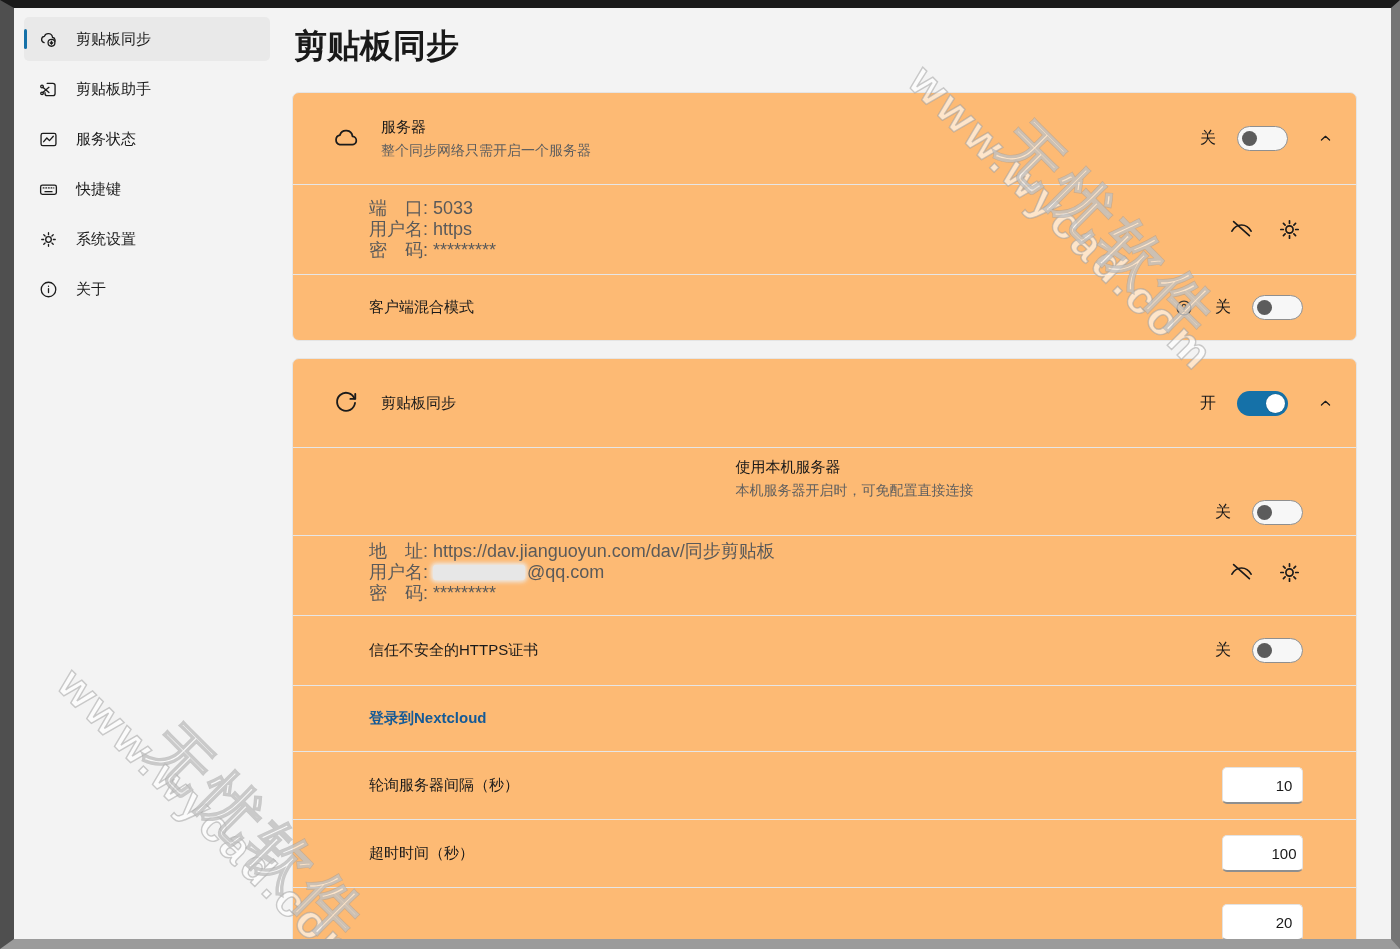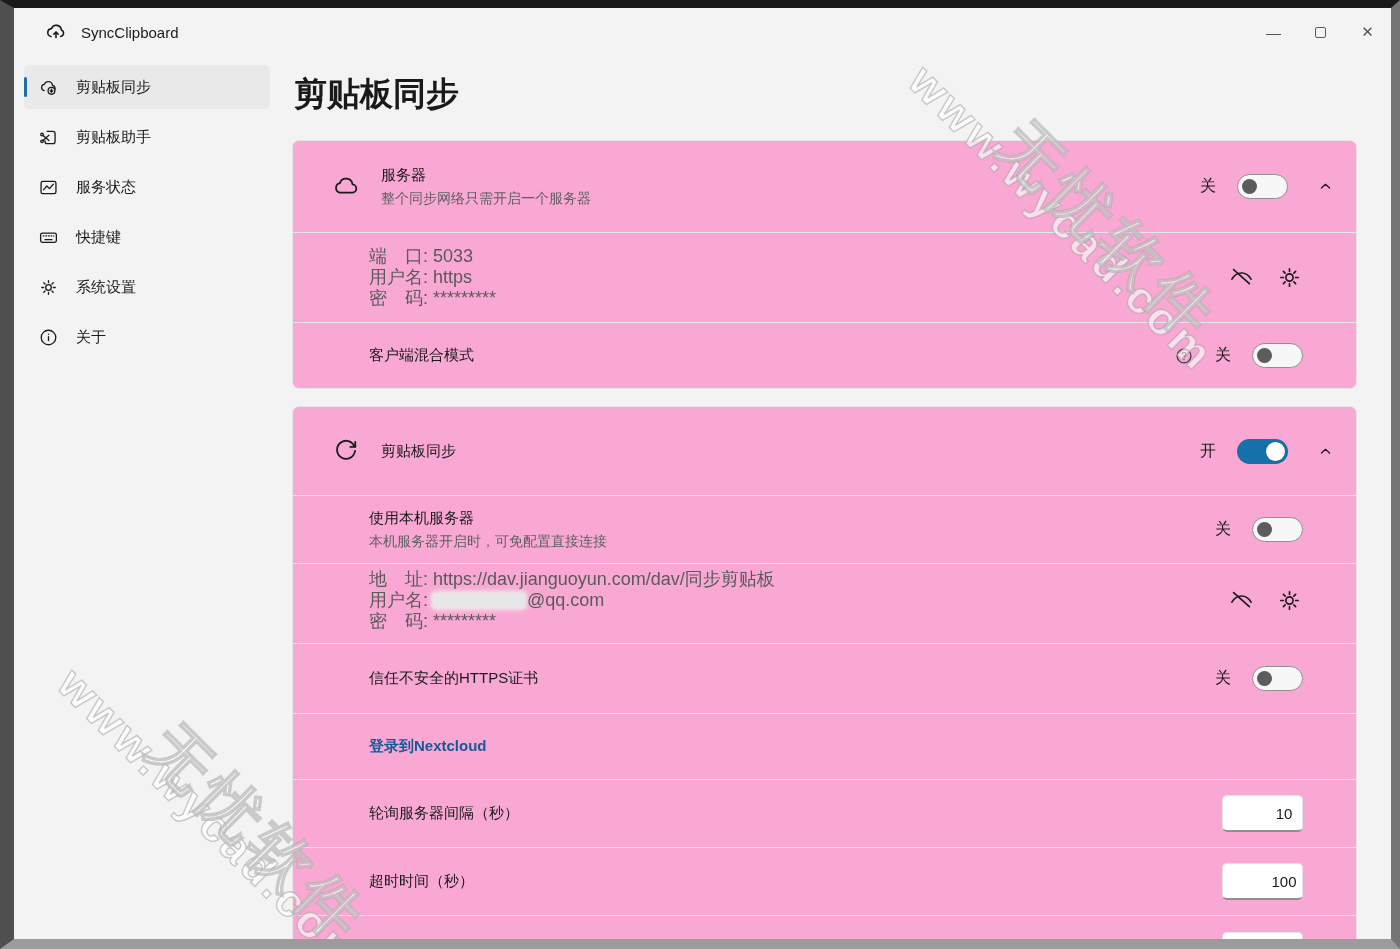--- a/index.html
+++ b/index.html
@@ -27,21 +27,21 @@
     display:flex; align-items:center; padding-left:14px; gap:17px; font-size:15px; color:#1b1b1b; }
   .nav-item.selected { background:#e9e9e9; }
   .nav-item.selected::before { content:""; position:absolute; left:0; top:12px; bottom:12px;
     width:3px; border-radius:2px; background:#1571a8; }
   .nav-icon { width:21px; height:21px; color:#1b1b1b; flex-shrink:0; }
 
   .main { flex:1; min-width:0; padding:0 34px 0 12px; overflow:hidden; }
   .page-title { font-size:33px; font-weight:600; color:#191919; margin:16px 0 23px 2px; }
 
   
-  .card { background:#f9a8d4; border:1px solid #e5e5e5; border-radius:7px;
+  .card { background:#fdba74; border:1px solid #e5e5e5; border-radius:7px;
     overflow:hidden; margin-bottom:17px; }
   .row { display:flex; align-items:center; border-top:1px solid #e6e6e6; }
   .row:first-child { border-top:none; }
   .row-header { min-height:91px; padding:0 16px 0 38px; }
   .hdr-icon { width:30px; height:30px; color:#1b1b1b; flex-shrink:0; }
   .hdr-text { margin-left:20px; }
   .row-title { font-size:15px; color:#1a1a1a; }
   .row-sub { font-size:14px; color:#5f5f5f; margin-top:5px; }
   .row-child { padding:0 16px 0 76px; }
   .cfg { padding-top:13px; padding-bottom:13px; font-size:18px; color:#5a5a5a; line-height:21px; }
@@ -90,39 +90,20 @@
 
   <div class="wm wm1">
     <span class="latin">www.wycad.com</span>
     <span class="cn">无忧软件</span>
   </div>
   <div class="wm wm2">
     <span class="latin">www.wycad.com</span>
     <span class="cn">无忧软件</span>
   </div>
 
-  <div class="titlebar">
-    <svg class="app-logo" viewBox="0 0 24 24" fill="none" stroke="currentColor" stroke-width="1.6" stroke-linecap="round" stroke-linejoin="round">
-      <path d="M7 16.5a4 4 0 0 1 .4-7.9A5.2 5.2 0 0 1 17.4 10a3.4 3.4 0 0 1-.7 6.5"></path>
-      <path d="M12 17.5v-5.2"></path>
-        <path d="M9.9 14.2l2.1-2 2.1 2"></path>
-    </svg>
-    <span class="app-title">SyncClipboard</span>
-    <div class="win-controls">
-      <div class="win-btn">
-          <span>—</span>
-        </div>
-      <div class="win-btn">
-          <span class="max-box"></span>
-        </div>
-      <div class="win-btn">
-          <span>✕</span>
-        </div>
-    </div>
-  </div>
 
   <div class="app-body">
 
     <div class="sidebar">
       <div class="nav-item selected">
         <svg class="nav-icon" viewBox="0 0 24 24" fill="none" stroke="currentColor" stroke-width="1.5" stroke-linecap="round" stroke-linejoin="round">
           <path d="M7 15.5a3.6 3.6 0 0 1 .3-7.1 4.8 4.8 0 0 1 9.3 1.3 3.1 3.1 0 0 1 .9 6"></path>
           <circle cx="15.4" cy="15.8" r="3.9" fill="#f3f3f3"></circle>
           <path d="M15.4 13.9v3"></path>
             <path d="M13.9 15.7l1.5 1.5 1.5-1.5"></path>
@@ -233,21 +214,21 @@
           </div>
           <div class="row-right hdr">
             <span class="switch-label">开</span>
             <div class="toggle on"></div>
             <svg class="chevron" viewBox="0 0 24 24" fill="none" stroke="currentColor" stroke-width="2" stroke-linecap="round" stroke-linejoin="round">
                 <path d="M5.5 14.5 12 8.5l6.5 6"></path>
               </svg>
           </div>
         </div>
 
-        <div class="row row-child tall68" style="padding-top:10px;padding-bottom:10px;">
+        <div class="row row-child tall68" style="padding-top:10px;padding-bottom:10px;flex-direction:column;">
           <div>
             <div class="row-title">使用本机服务器</div>
             <div class="row-sub">本机服务器开启时，可免配置直接连接</div>
           </div>
           <div class="row-right">
             <span class="switch-label">关</span>
             <div class="toggle off"></div>
           </div>
         </div>
 

